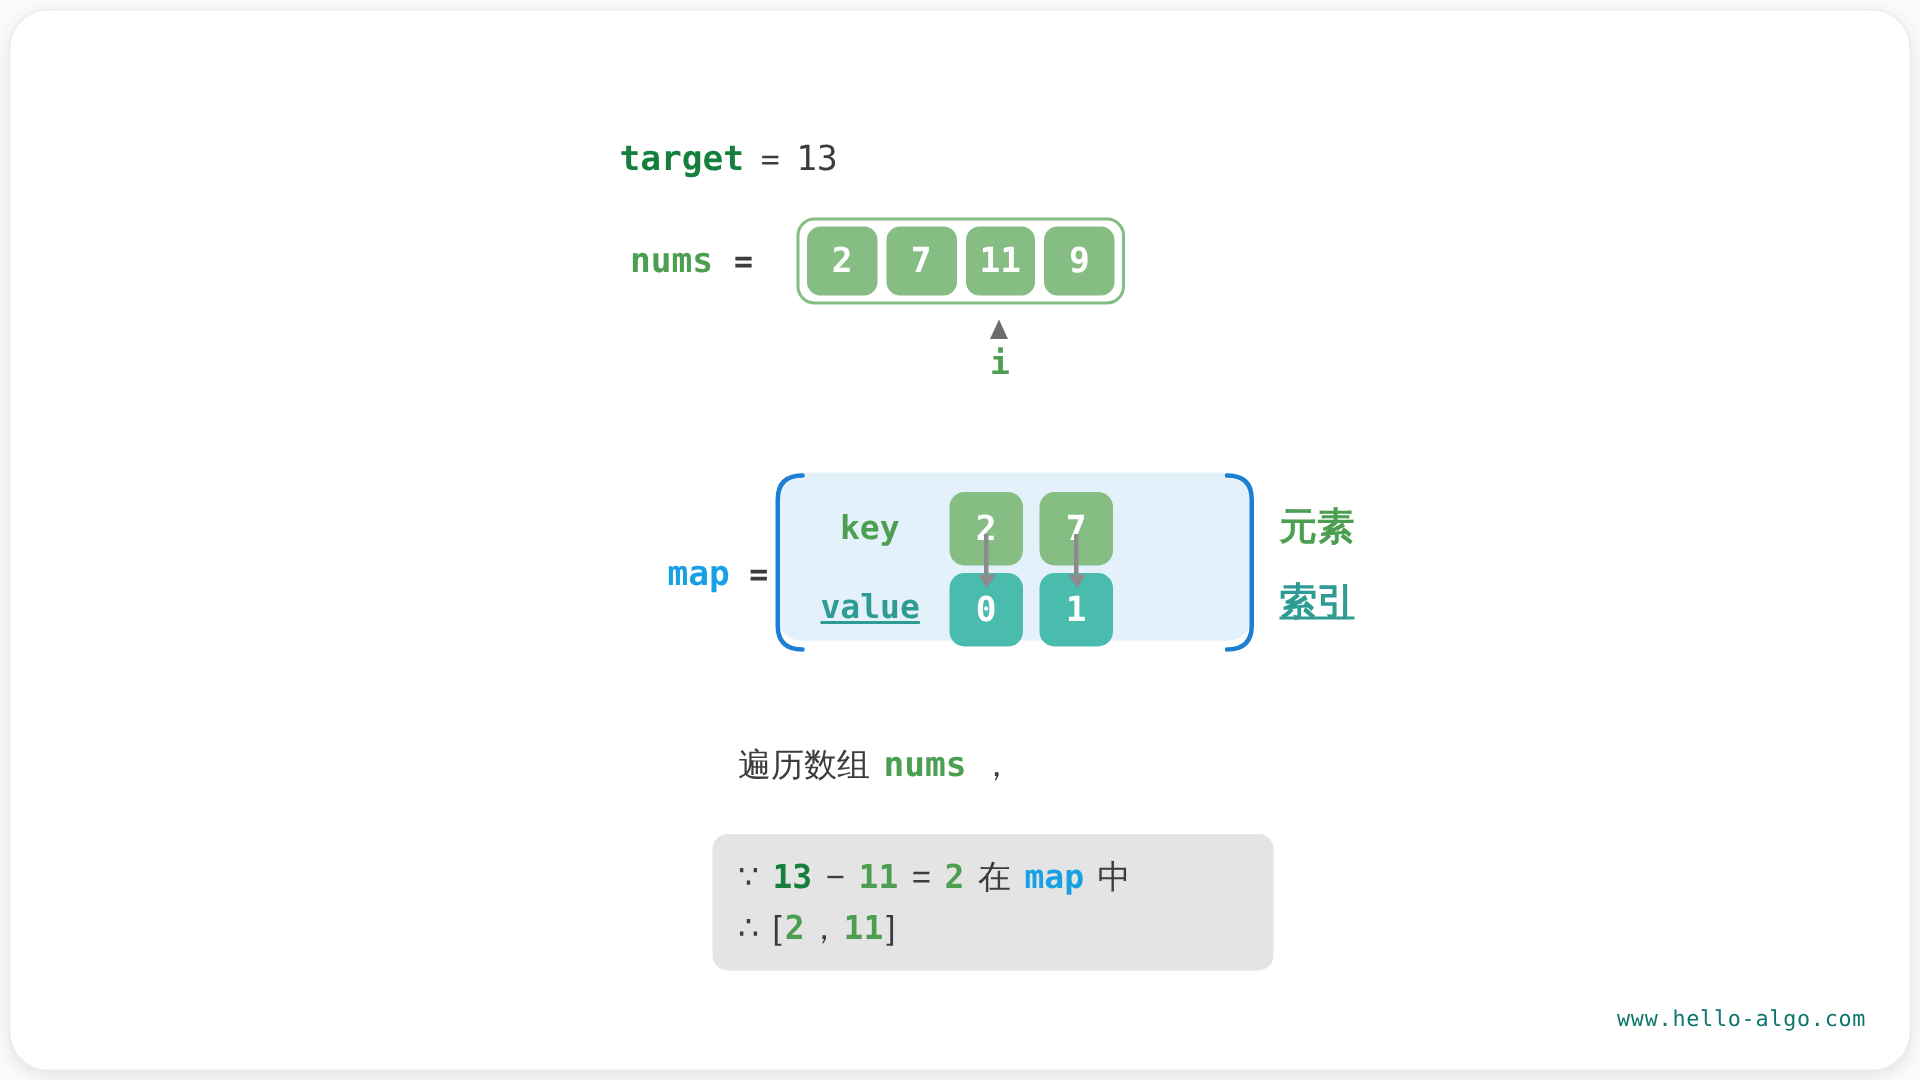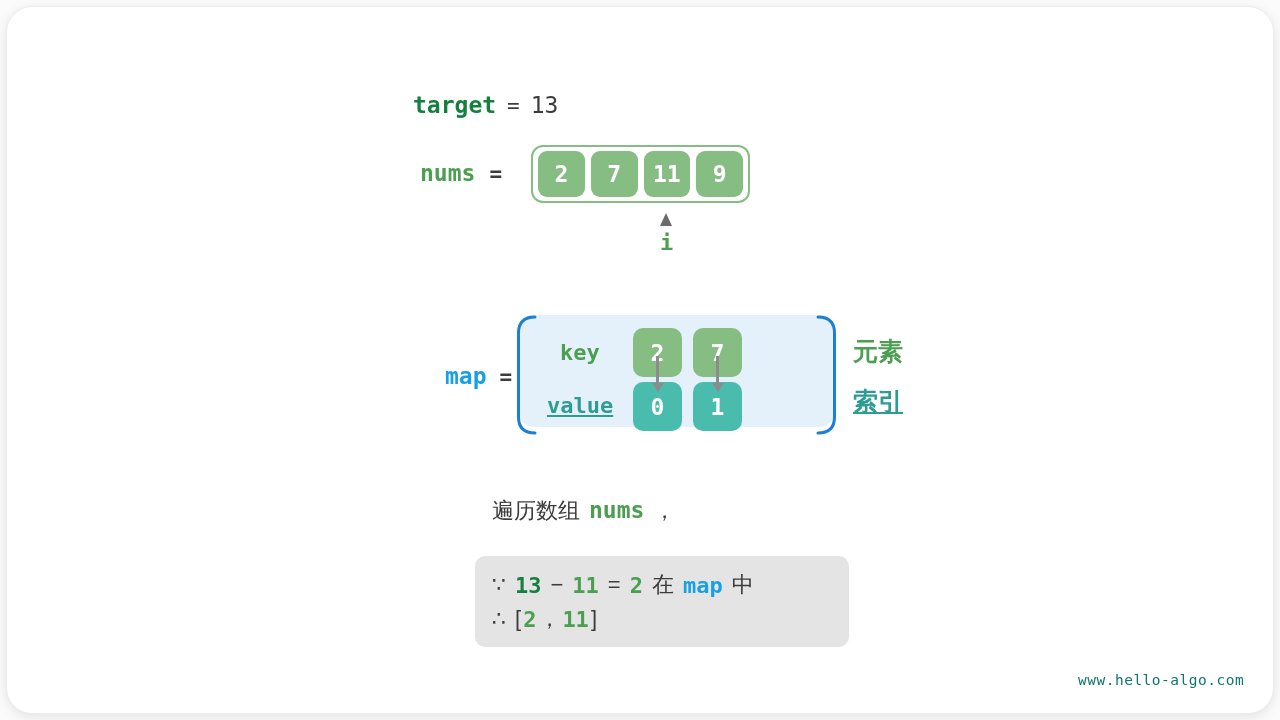--- a/index.html
+++ b/index.html
@@ -45,21 +45,21 @@
 
   
   .caret{
     left:660px;top:213px;width:0;height:0;
     border-left:6px solid transparent;border-right:6px solid transparent;
     border-bottom:13px solid #6b6b6b;
   }
   .ptr-label{left:660px;top:231px;font-size:22px;line-height:24px;}
 
   
-  .map-label{left:424px;top:363px;font-size:23px;line-height:26px;padding-left:21px;}
+  .map-label{left:424px;top:363px;font-size:23px;line-height:38px;padding-left:21px;}
   .map-label .eq{margin-left:13px;font-size:21px;font-weight:bold;}
   .map-panel{
     left:518px;top:315px;width:317px;height:112px;
     background:#e4f1fa;border-radius:16px;
   }
   .map-panel .lbl{position:absolute;font-size:22px;line-height:24px;}
   .key-lbl{left:42px;top:26px;}
   .value-lbl{left:29px;top:79px;}
   .mcell{position:absolute;width:49px;height:49px;border-radius:10px;
     display:flex;align-items:center;justify-content:center;

